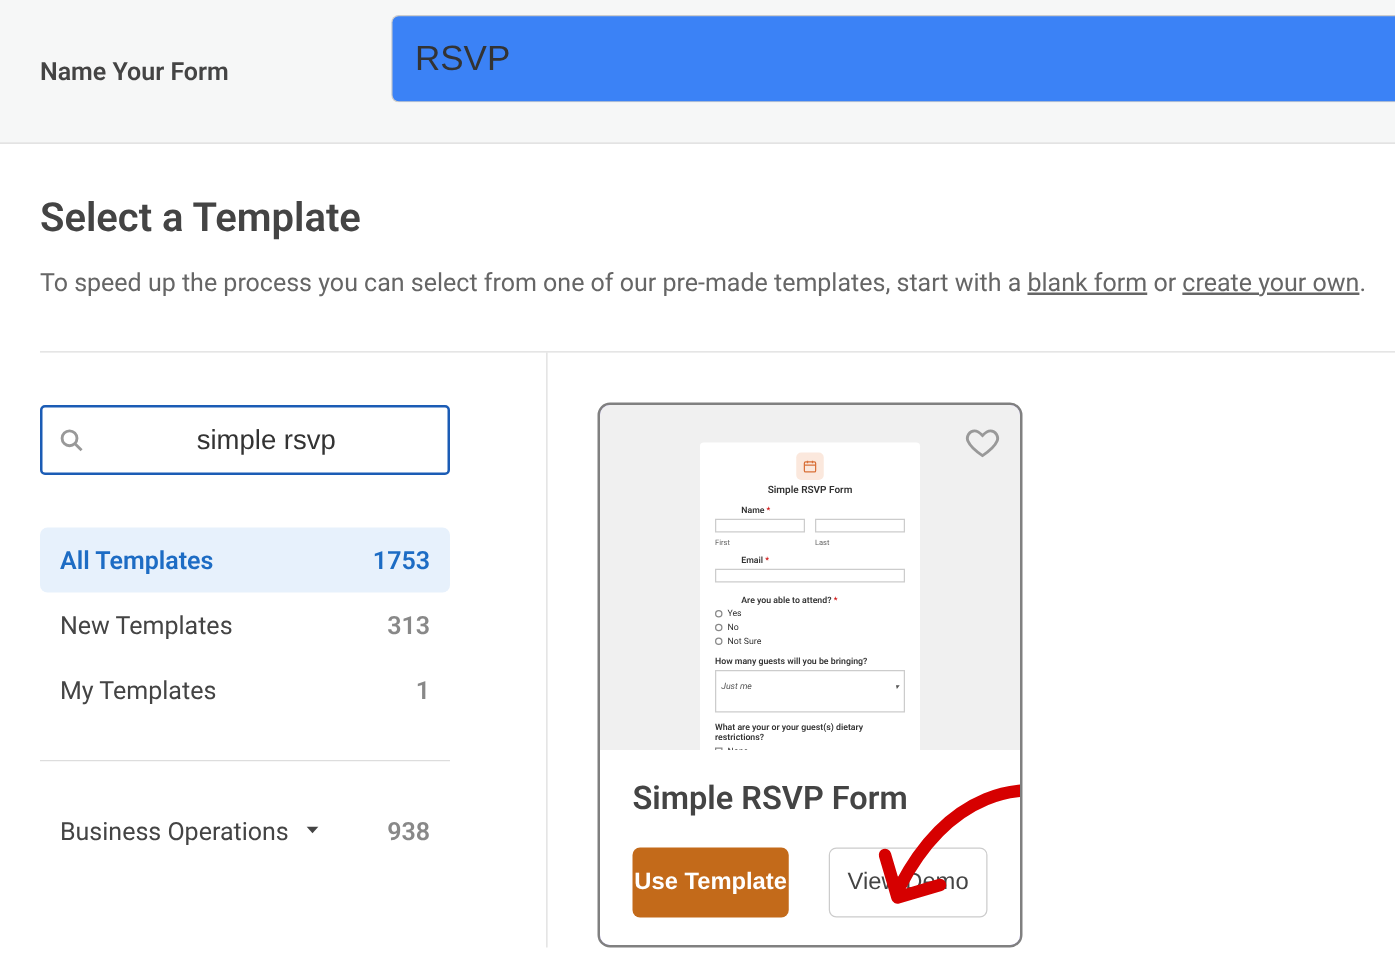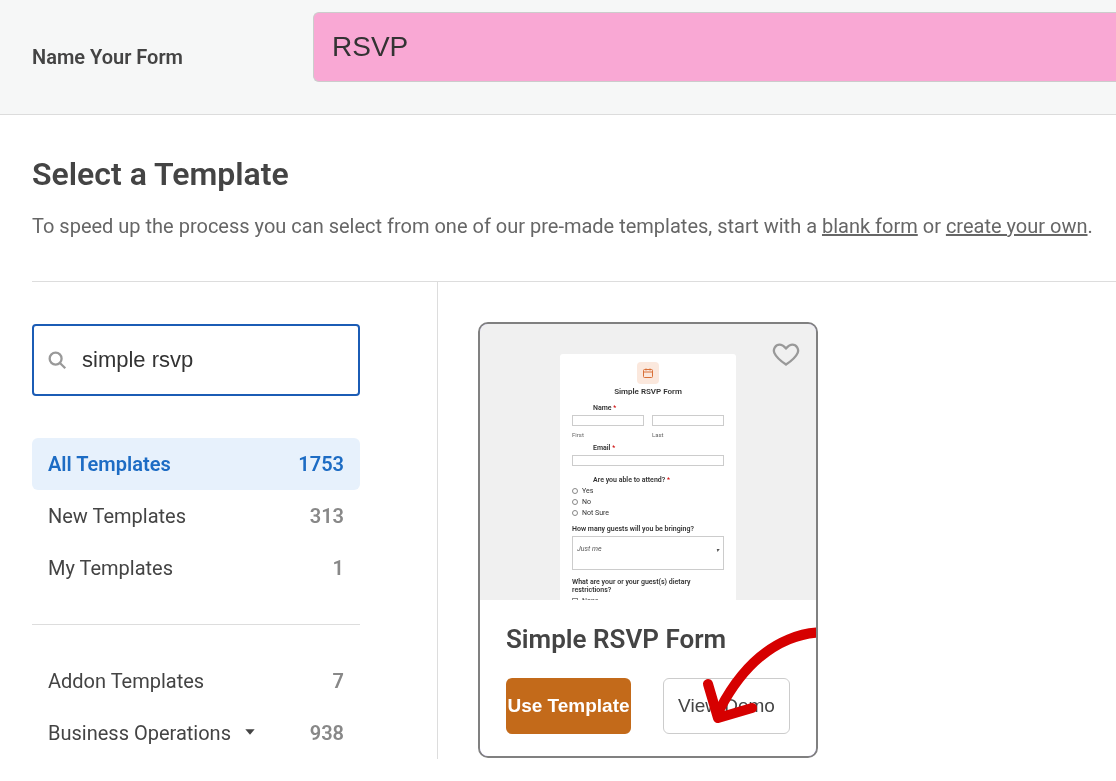--- a/index.html
+++ b/index.html
@@ -28,21 +28,21 @@
   .form-name-input {
     flex: 1;
     margin-top: 12px;
     height: 70px;
     border: 1px solid #ccc;
     border-radius: 6px 0 0 6px;
     border-right: none;
     font-size: 28px;
     padding: 0 18px;
     color: #333;
-    background: #f9a8d4;
+    background: #3b82f6;
   }
 
   .content {
     padding: 40px 0 0 32px;
   }
   .content h2 {
     font-size: 32px;
     font-weight: 600;
     color: #444;
     margin-bottom: 18px;
@@ -66,26 +66,27 @@
   .sidebar {
     width: 406px;
     padding: 42px 46px 0 0;
     border-right: 1px solid #ddd;
   }
   .search-box {
     position: relative;
   }
   .search-box input {
     width: 328px;
-    height: 72px;
+    height: 56px;
     border: 2px solid #1b5cb5;
     border-radius: 4px;
     font-size: 22px;
     padding: 0 14px 0 48px;
     color: #333;
+    text-align: center;
   }
   .search-box svg {
     position: absolute;
     left: 14px;
     top: 50%;
     transform: translateY(-50%);
     width: 22px;
     height: 22px;
     color: #999;
   }
@@ -278,24 +279,20 @@
         </div>
         <div class="cat-item">
           <span>My Templates</span>
           <span class="count">1</span>
         </div>
       </div>
 
       <div class="divider"></div>
 
       <div>
-        <div class="cat-item">
-          <span>Addon Templates</span>
-          <span class="count">7</span>
-        </div>
         <div class="cat-item">
           <span>
             <span>Business Operations</span>
             <span class="chev">
               <svg width="16" height="16" viewBox="0 0 24 24" fill="currentColor">
                   <path d="M5 8l7 8 7-8z"></path>
                 </svg>
             </span>
           </span>
           <span class="count">938</span>

